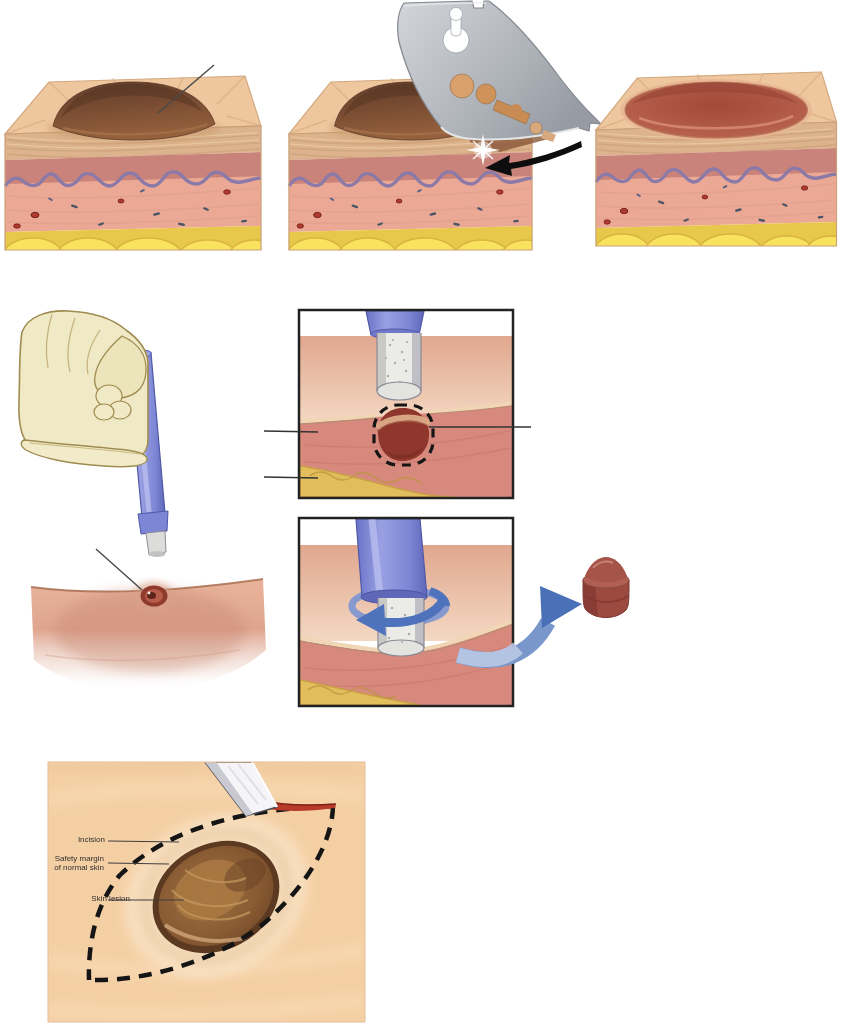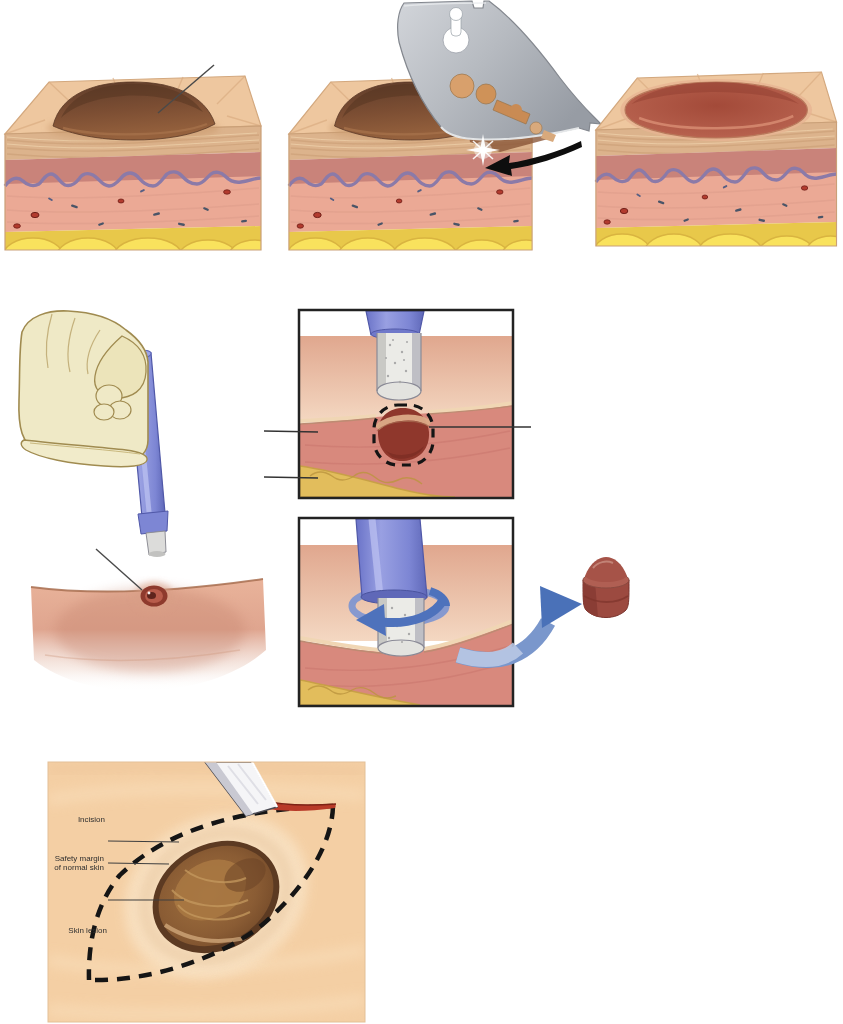--- a/index.html
+++ b/index.html
@@ -5,23 +5,23 @@
   html,body{margin:0;padding:0;background:#fff;}
   #canvas{
     position:relative;width:843px;height:1024px;background:#fff;overflow:hidden;
     font-family:"Liberation Sans", sans-serif;
   }
   #art{position:absolute;left:0;top:0;}
   .fig-label{
     position:absolute;font-size:8px;line-height:8.5px;color:var(--c-label-text,#2f2f2f);
     text-align:right;white-space:pre-line;letter-spacing:0;
   }
-  #label-incision{right:738px;top:816px;width:90px;}
+  #label-incision{right:738px;top:836px;width:90px;}
   #label-safety{right:739px;top:855px;width:110px;}
-  #label-lesion{right:736px;top:895px;width:90px;margin-top:32px;}
+  #label-lesion{right:713px;top:895px;width:90px;}
 </style>
 </head>
 <body>
 
 <div id="canvas">
 
 <svg id="art" width="843" height="1024" viewBox="0 0 843 1024">
   <defs>
     <filter id="blur3" x="-40%" y="-40%" width="180%" height="180%">
           <feGaussianBlur stdDeviation="3"></feGaussianBlur>

